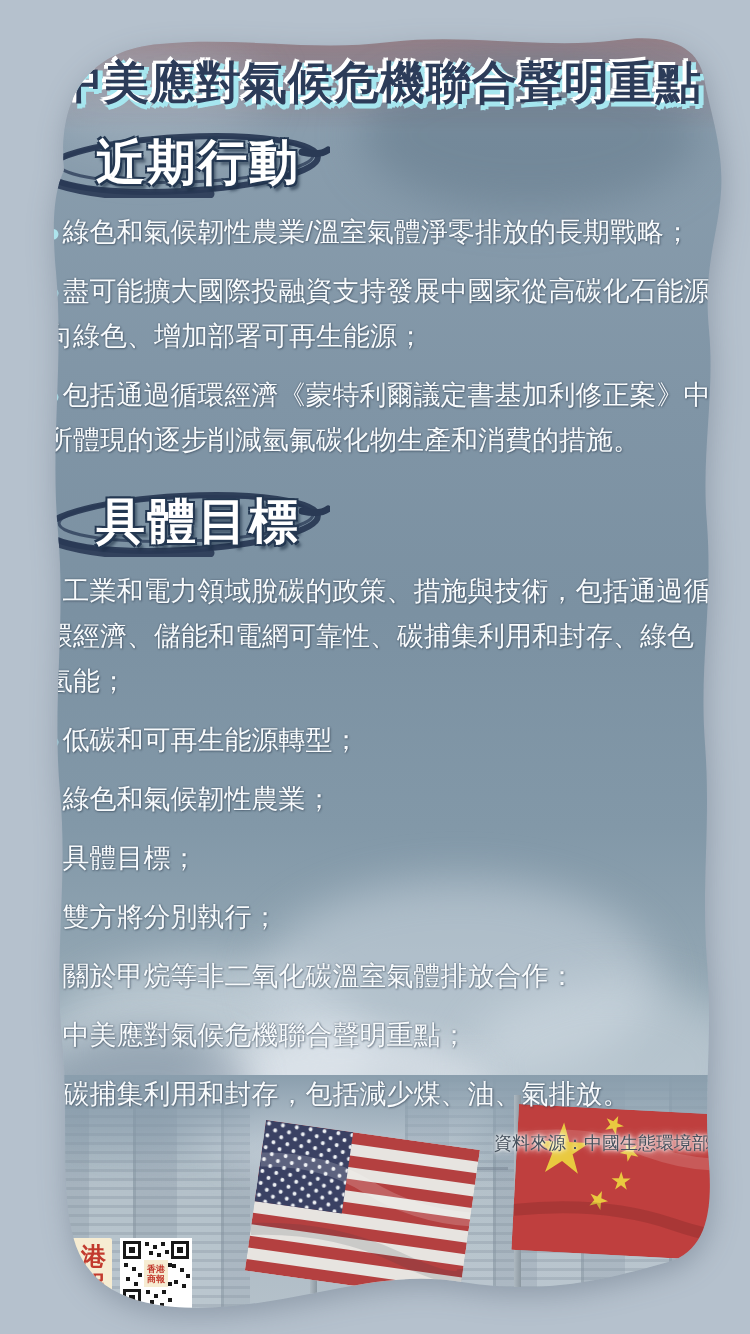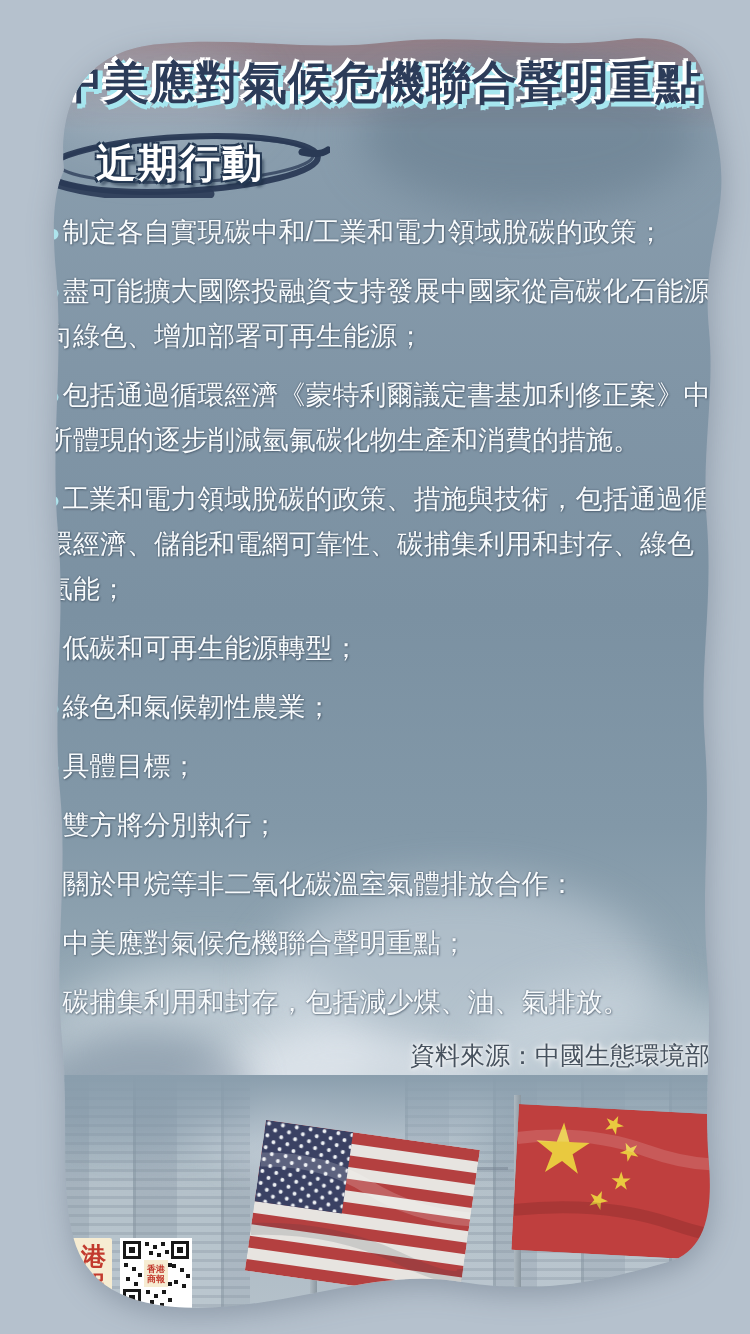--- a/index.html
+++ b/index.html
@@ -38,29 +38,29 @@
   .flag{position:absolute;}
   .flag-us{left:266px;top:1120px;width:216px;height:152px;transform:rotate(8deg);transform-origin:0 0;}
   .flag-cn{left:519px;top:1104px;width:236px;height:146px;transform:rotate(3deg);transform-origin:0 0;}
 
   
   .content{position:absolute;left:46px;right:36px;top:56px;}
   .title{font-size:45px;font-weight:900;letter-spacing:1px;text-align:center;
      color:#2c3c59;line-height:54px;margin:0 0 16px 0;
      text-shadow:-3px -3px 0 #ffffff,-4px -1px 0 #ffffff,4px 4px 0 #a6e6ef,5px 1px 0 #a6e6ef,1px 5px 0 #a6e6ef;}
   .sec-head{position:relative;width:290px;height:72px;margin:0 0 12px -6px;}
-  .sec-head .htxt{position:absolute;left:56px;top:10px;font-family:Liberation Sans, sans-serif;
-     font-weight:bold;font-size:40px;color:#ffffff;letter-spacing:2px;white-space:nowrap;
+  .sec-head .htxt{position:absolute;left:56px;top:4px;font-family:Liberation Sans, sans-serif;
+     font-weight:bold;font-size:49px;color:#ffffff;letter-spacing:2px;white-space:nowrap;
      text-shadow:2px 2px 0 #243852,-2px -2px 0 #243852,2px -2px 0 #243852,-2px 2px 0 #243852,4px 5px 3px rgba(22,40,62,.55);}
   .sec-head svg{position:absolute;inset:0;}
   .sec2{margin-top:22px;}
   .bullet{font-size:27px;line-height:45px;color:#f8fbfd;margin:0 0 14px 0;
      text-shadow:0 0 2px rgba(45,60,78,.65),1px 1px 2px rgba(45,60,78,.45);}
   .dot{color:#aee4ed;font-size:24px;margin-right:2px;text-shadow:none;}
-  .source{margin-top:8px;text-align:right;font-size:25px;color:#47525e;padding-right:4px;
+  .source{margin-top:8px;text-align:right;font-size:18px;color:#47525e;padding-right:4px;
      text-shadow:0 0 5px rgba(255,255,255,.95),0 0 8px rgba(255,255,255,.85),0 0 3px rgba(255,255,255,.9);}
 
   
   .brandbar{position:absolute;left:50px;top:1238px;display:flex;gap:8px;}
   .hkcd{width:62px;height:66px;background:#f6ecd2;border-radius:2px;display:flex;flex-direction:column;
      align-items:center;justify-content:center;font-family:"Liberation Serif","DejaVu Serif",serif;}
   .hkcd .l{color:#c23a2e;font-weight:bold;font-size:25px;line-height:28px;letter-spacing:3px;}
   .qr{width:72px;height:72px;background:#ffffff;position:relative;}
   .qr svg{position:absolute;inset:0;}
   .qr .mini{position:absolute;left:24px;top:22px;width:24px;height:27px;background:#f6ecd2;
@@ -137,24 +137,33 @@
       <div class="sec-head">
         <svg viewBox="0 0 290 72">
           <ellipse cx="142" cy="38" rx="136" ry="27" fill="none" stroke="#2a3a55" stroke-width="6" transform="rotate(-3 142 38)" opacity=".95"></ellipse>
           <ellipse cx="146" cy="34" rx="127" ry="22" fill="none" stroke="#2a3a55" stroke-width="3" transform="rotate(-2 146 34)" opacity=".75"></ellipse>
           <path d="M 12 56 Q 70 76 170 68" stroke="#2a3a55" stroke-width="9" fill="none" stroke-linecap="round" opacity=".9"></path>
           <path d="M 262 26 q 18 4 26 -2" stroke="#2a3a55" stroke-width="7" fill="none" stroke-linecap="round"></path>
         </svg>
         <span class="htxt">近期行動</span>
       </div>
 
-      <div class="bullet"><span class="dot">●</span><span>制定各自實現碳中和/工業和電力領域脫碳的政策；</span></div>
+      <div class="bullet"><span class="dot">●</span><span>綠色和氣候韌性農業/溫室氣體淨零排放的長期戰略；</span></div>
       <div class="bullet"><span class="dot">●</span><span>盡可能擴大國際投融資支持發展中國家從高碳化石能源向綠色、增加部署可再生能源；</span></div>
       <div class="bullet"><span class="dot">●</span><span>包括通過循環經濟《蒙特利爾議定書基加利修正案》中所體現的逐步削減氫氟碳化物生產和消費的措施。</span></div>
 
+      <div class="sec-head sec2">
+        <svg viewBox="0 0 290 72">
+          <ellipse cx="142" cy="38" rx="136" ry="27" fill="none" stroke="#2a3a55" stroke-width="6" transform="rotate(-3 142 38)" opacity=".95"></ellipse>
+          <ellipse cx="146" cy="34" rx="127" ry="22" fill="none" stroke="#2a3a55" stroke-width="3" transform="rotate(-2 146 34)" opacity=".75"></ellipse>
+          <path d="M 12 56 Q 70 76 170 68" stroke="#2a3a55" stroke-width="9" fill="none" stroke-linecap="round" opacity=".9"></path>
+          <path d="M 262 26 q 18 4 26 -2" stroke="#2a3a55" stroke-width="7" fill="none" stroke-linecap="round"></path>
+        </svg>
+        <span class="htxt">具體目標</span>
+      </div>
 
       <div class="bullet"><span class="dot">●</span><span>工業和電力領域脫碳的政策、措施與技術，包括通過循環經濟、儲能和電網可靠性、碳捕集利用和封存、綠色氫能；</span></div>
       <div class="bullet"><span class="dot">●</span><span>低碳和可再生能源轉型；</span></div>
       <div class="bullet"><span class="dot">●</span><span>綠色和氣候韌性農業；</span></div>
       <div class="bullet"><span class="dot">●</span><span>具體目標；</span></div>
       <div class="bullet"><span class="dot">●</span><span>雙方將分別執行；</span></div>
       <div class="bullet"><span class="dot">●</span><span>關於甲烷等非二氧化碳溫室氣體排放合作：</span></div>
       <div class="bullet"><span class="dot">●</span><span>中美應對氣候危機聯合聲明重點；</span></div>
       <div class="bullet"><span class="dot">●</span><span>碳捕集利用和封存，包括減少煤、油、氣排放。</span></div>
 

